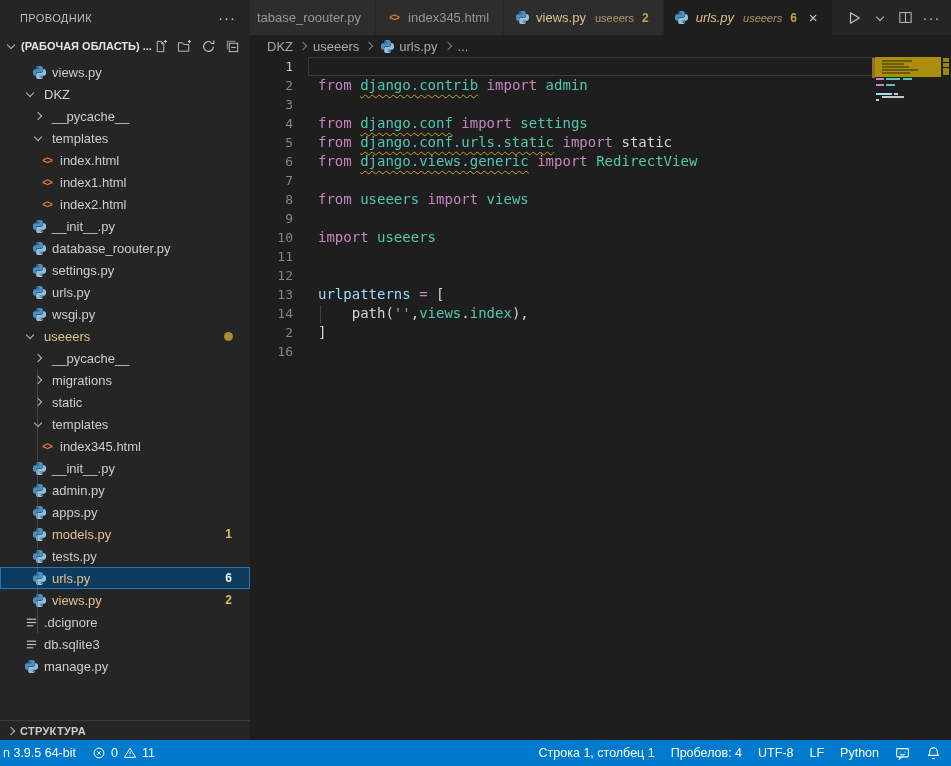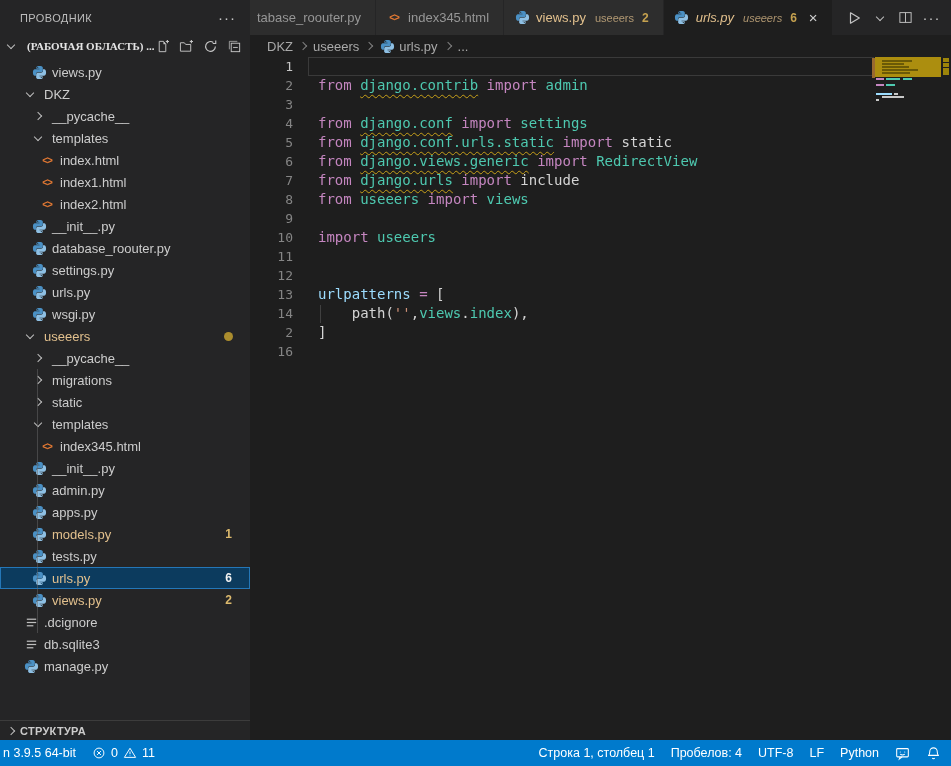--- a/index.html
+++ b/index.html
@@ -10,21 +10,21 @@
 
   
   .sidebar { position:absolute; left:0; top:0; width:250px; height:740px;
              background:#252526; display:flex; flex-direction:column; }
   .sb-title { height:35px; flex:none; display:flex; align-items:center;
               padding:0 14px 0 20px; font-size:11px; color:#bcbcbc; letter-spacing:.4px; }
   .sb-title .t { flex:1; }
   .dots3 { color:#c5c5c5; font-size:15px; letter-spacing:1px; cursor:pointer; line-height:1; }
   .ws-header { height:22px; flex:none; display:flex; align-items:center;
                padding:0 10px 0 4px; font-size:11px; font-weight:700; color:#e4e4e4; }
-  .ws-header .lbl { margin-left:7px; white-space:nowrap;font-family:Liberation Serif, serif; }
+  .ws-header .lbl { margin-left:1px; white-space:nowrap; }
   .ws-actions { margin-left:auto; display:flex; align-items:center; gap:7px; }
   .icon-btn { width:17px; height:17px; display:flex; align-items:center; justify-content:center; cursor:pointer; }
 
   .tree { flex:none; padding-top:4px; position:relative; }
   .trow { height:22px; display:flex; align-items:center; font-size:13px; color:#cccccc; cursor:pointer; position:relative; }
   .trow .lbl { margin-left:5px; white-space:nowrap; }
   .trow.mod > .lbl { color:#e2c08d; }
   .trow.sel { background:#0c3b5e; outline:1px solid #2477b8; outline-offset:-1px; }
   .fic { width:16px; height:16px; flex:none; display:flex; align-items:center; justify-content:center; }
   .ic-html { color:#e37933; font-weight:700; font-size:10px; letter-spacing:-1px; }
@@ -455,21 +455,20 @@
           <div class="cline">
             <span class="lnum">5</span>
             <span class="ctext"><span class="tk-k">from </span><span class="tk-n tk-w">django.conf.urls.static</span><span class="tk-p"> </span><span class="tk-k">import</span><span class="tk-p"> static</span></span>
           </div>
           <div class="cline">
             <span class="lnum">6</span>
             <span class="ctext"><span class="tk-k">from </span><span class="tk-n tk-w">django.views.generic</span><span class="tk-p"> </span><span class="tk-k">import</span><span class="tk-n"> RedirectView</span></span>
           </div>
           <div class="cline">
             <span class="lnum">7</span>
-            <span class="ctext"><span class="tk-k">from </span><span class="tk-n tk-w">django.urls</span><span class="tk-p"> </span><span class="tk-k">import</span><span class="tk-p"> include</span></span>
           </div>
           <div class="cline">
             <span class="lnum">8</span>
             <span class="ctext"><span class="tk-k">from </span><span class="tk-n">useeers</span><span class="tk-p"> </span><span class="tk-k">import</span><span class="tk-n"> views</span></span>
           </div>
           <div class="cline">
             <span class="lnum">9</span>
             <span class="ctext"></span>
           </div>
           <div class="cline">

